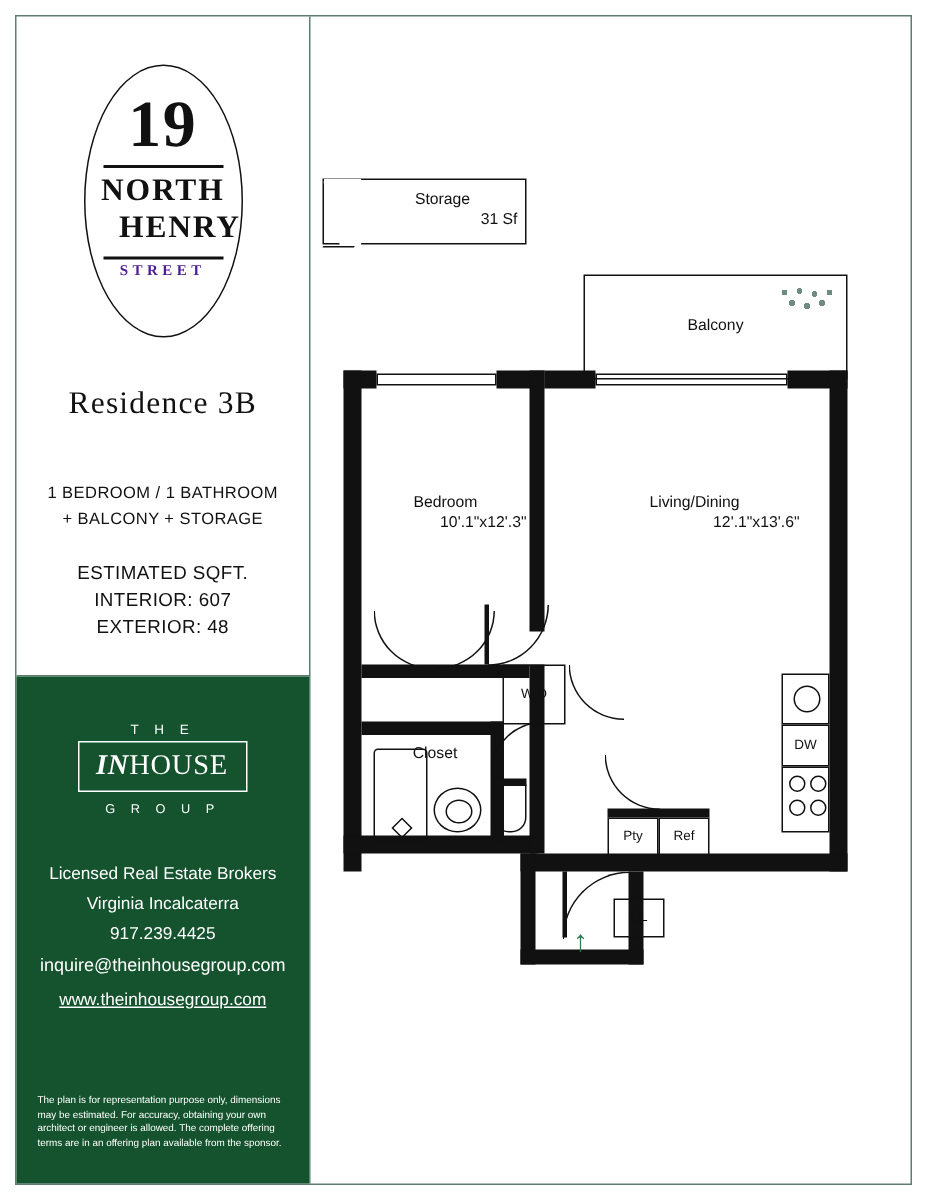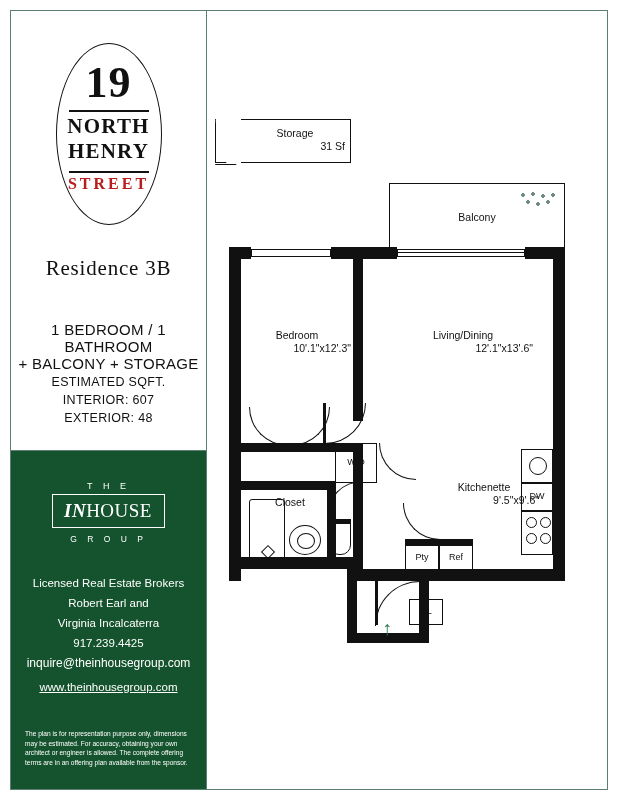--- a/index.html
+++ b/index.html
@@ -97,57 +97,58 @@
     position: absolute;
     top: 95px;
     left: 0;
     right: 0;
     font-family: "Liberation Serif", serif;
     font-size: 21px;
     font-weight: 700;
     letter-spacing: 1.2px;
     line-height: 25px;
     color: #111;
+    text-align: right;
   }
   .logo-rule2 {
     position: absolute;
     left: 12px;
     right: 12px;
     top: 127px;
     height: 1.5px;
     background: #111;
   }
   .logo-street {
     position: absolute;
     top: 131px;
     left: 0;
     right: 0;
     font-family: "Liberation Serif", serif;
-    font-size: 16px;
+    font-size: 10px;
     font-weight: 700;
     letter-spacing: 3px;
-    color: #b91c1c;
+    color: #4c1d95;
   }
 
   .residence-title {
     position: absolute;
     top: 245px;
     left: 0;
     right: 0;
     font-family: "Liberation Serif", serif;
     font-size: 21px;
     letter-spacing: 0.8px;
     color: #111;
   }
   .spec-block {
     position: absolute;
     top: 310px;
     left: 0;
     right: 0;
-    font-size: 15px;
+    font-size: 11px;
     letter-spacing: 0.3px;
     line-height: 17px;
     color: #111;
   }
   .spec-block2 {
     position: absolute;
     top: 362px;
     left: 0;
     right: 0;
     font-size: 12.5px;
@@ -287,21 +288,20 @@
 
     <div class="sidebar-bottom">
       <div class="ih-logo">
         <div class="ih-the">T H E</div>
         <div class="ih-box"><span class="ih-in">IN</span><span class="ih-house">HOUSE</span></div>
         <div class="ih-group">G R O U P</div>
       </div>
 
       <div class="contact">
         <div>Licensed Real Estate Brokers</div>
-        <div>Robert Earl and</div>
         <div>Virginia Incalcaterra</div>
         <div>917.239.4425</div>
         <div class="email">inquire@theinhousegroup.com</div>
         <div class="web">www.theinhousegroup.com</div>
       </div>
 
       <div class="disclaimer">The plan is for representation purpose only, dimensions may be estimated. For accuracy, obtaining your own architect or engineer is allowed. The complete offering terms are in an offering plan available from the sponsor.</div>
     </div>
   </div>
 
@@ -387,24 +387,20 @@
       <div class="lbl" style="left:186px; top:318px; width:140px;">
         <span>Living/Dining</span>
         <span class="l2">12'.1"x13'.6"</span>
       </div>
 
       <div class="lbl" style="left:36px; top:318px; width:108px;">
         <span>Bedroom</span>
         <span class="l2">10'.1"x12'.3"</span>
       </div>
 
-      <div class="lbl" style="left:222px; top:470px; width:110px;">
-        <span>Kitchenette</span>
-        <span class="l2">9'.5"x9'.6"</span>
-      </div>
 
       <div class="thin" style="left:314px; top:438px; width:32px; height:34px;"></div>
       <div style="position:absolute; left:322px; top:446px; width:16px; height:16px; border:1px solid #111; border-radius:50%;"></div>
       <div class="thin" style="left:314px; top:500px; width:32px; height:44px;"></div>
       <div style="position:absolute; left:319px; top:506px; width:9px; height:9px; border:1px solid #111; border-radius:50%;"></div>
       <div style="position:absolute; left:333px; top:506px; width:9px; height:9px; border:1px solid #111; border-radius:50%;"></div>
       <div style="position:absolute; left:319px; top:522px; width:9px; height:9px; border:1px solid #111; border-radius:50%;"></div>
       <div style="position:absolute; left:333px; top:522px; width:9px; height:9px; border:1px solid #111; border-radius:50%;"></div>
 
       <div class="thin" style="left:314px; top:472px; width:32px; height:28px;"></div>

